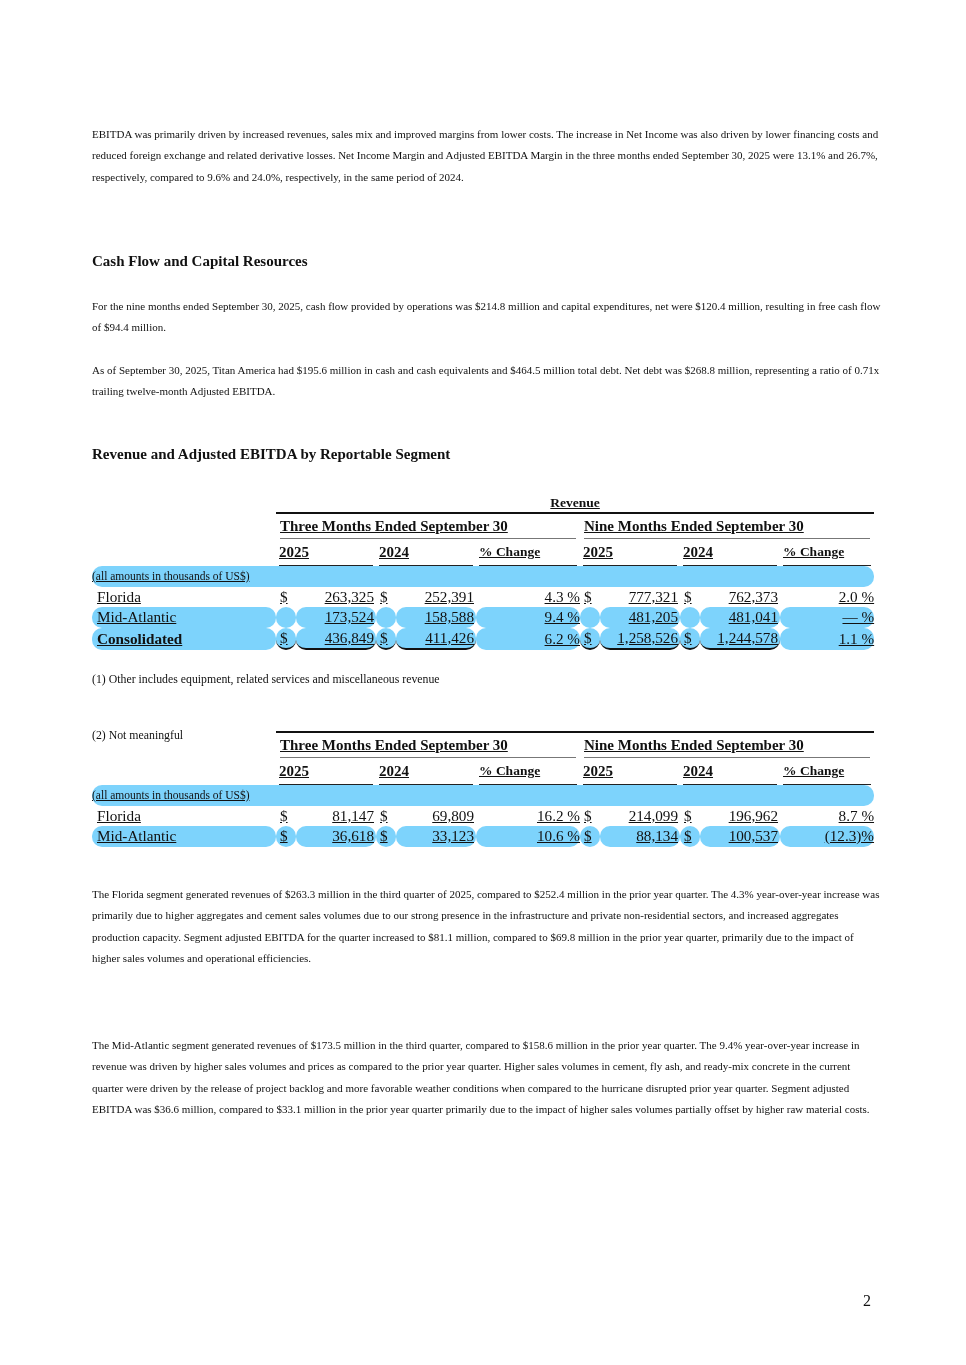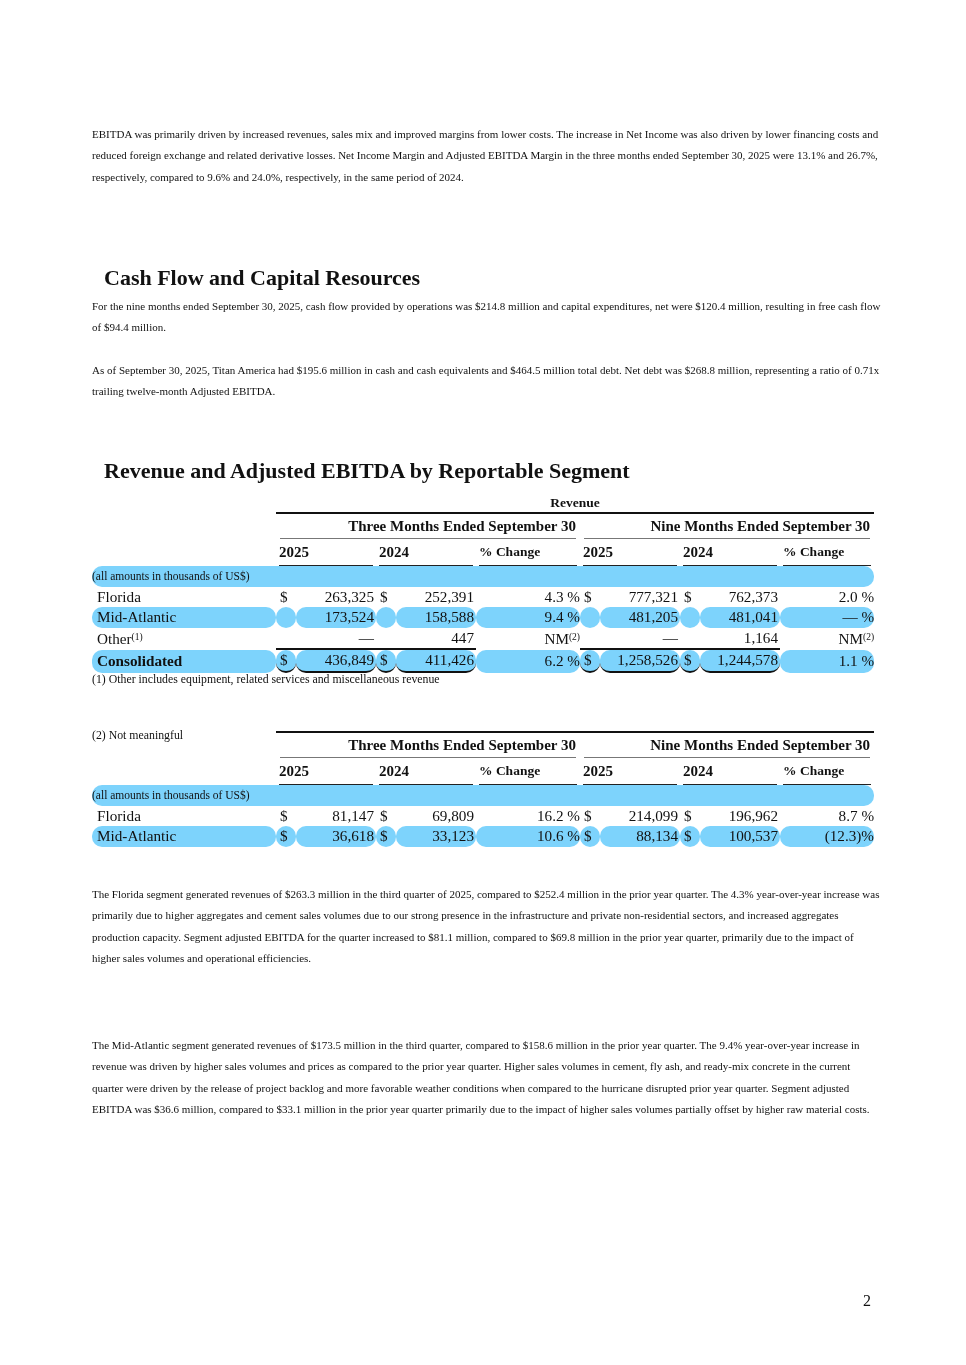--- a/index.html
+++ b/index.html
@@ -1,29 +1,29 @@
 <!DOCTYPE html>
 <html><head>
 <meta charset="utf-8">
 <style>
   html, body { margin:0; padding:0; background:#ffffff; }
   body { width:966px; height:1365px; position:relative; font-family:"Liberation Serif", serif; color:#111; overflow:hidden; }
   .para { position:absolute; left:92px; width:790px; font-size:11px; line-height:21.4px; margin:0; }
-  .heading { position:absolute; left:92px; font-size:22px; font-weight:bold; margin:12px; }
-  .tbl { position:absolute; left:92px; width:782px; }
+  .heading { position:absolute; left:92px; font-size:15px; font-weight:bold; margin:0; }
+  .tbl { position:absolute; left:92px; width:782px;text-decoration:underline; }
   .tbl table { border-collapse:separate; border-spacing:0; width:782px; table-layout:fixed; font-size:15.2px; }
   .tbl td { padding:0; height:20.5px; line-height:20.5px; white-space:nowrap; }
   .lbl { padding-left:5px !important;margin-left:8px; }
   .cur { text-align:left; padding-left:4px !important; }
   .num { text-align:right; padding-right:2px !important; }
   .pct { text-align:right; }
   .blue td { background:#7dd3fc;border-radius:10px; }
   .units td { font-size:11.5px; }
   .title-row td { font-weight:bold; font-size:13.5px; text-align:center; height:18px; line-height:18px; }
-  .period-row td { font-weight:bold; font-size:15px; text-align:right; height:24px; line-height:24px; }
+  .period-row td { font-weight:bold; font-size:15px; text-align:left; height:24px; line-height:24px; }
   .period-cell { border-top:2px solid #111; }
   .period-inner { border-bottom:1px solid #777; display:block; margin:0 4px; }
   .year-row td { font-weight:bold; font-size:15px; text-align:left; height:26px; line-height:26px; }
   .colhd { display:block; border-bottom:1.5px solid #222; margin:0 3px; }
   .pcthd { font-size:13.5px; }
   .dul { border-bottom:2px solid #111; }
   .sup { font-size:9.5px; vertical-align:top; position:relative; top:-2px; }
   .footnote { position:absolute; left:92px; font-size:11.8px; line-height:15.5px; }
   .pagenum { position:absolute; left:863px; top:1292px; font-size:16px; }
   .bold { font-weight:bold; }
@@ -111,33 +111,20 @@
     <td class="num">173,524</td>
     <td></td>
     <td class="num">158,588</td>
     <td class="pct">9.4 %</td>
     <td></td>
     <td class="num">481,205</td>
     <td></td>
     <td class="num">481,041</td>
     <td class="pct">— %</td>
   </tr>
-  <tr>
-    <td class="lbl"><span>Other</span><span class="sup">(1)</span></td>
-    <td class="dul"></td>
-    <td class="num dul">—</td>
-    <td class="dul"></td>
-    <td class="num dul">447</td>
-    <td class="pct"><span>NM</span><span class="sup">(2)</span></td>
-    <td class="dul"></td>
-    <td class="num dul">—</td>
-    <td class="dul"></td>
-    <td class="num dul">1,164</td>
-    <td class="pct"><span>NM</span><span class="sup">(2)</span></td>
-  </tr>
   <tr class="blue">
     <td class="lbl bold">Consolidated</td>
     <td class="cur dul">$</td>
     <td class="num dul">436,849</td>
     <td class="cur dul">$</td>
     <td class="num dul">411,426</td>
     <td class="pct">6.2 %</td>
     <td class="cur dul">$</td>
     <td class="num dul">1,258,526</td>
     <td class="cur dul">$</td>

